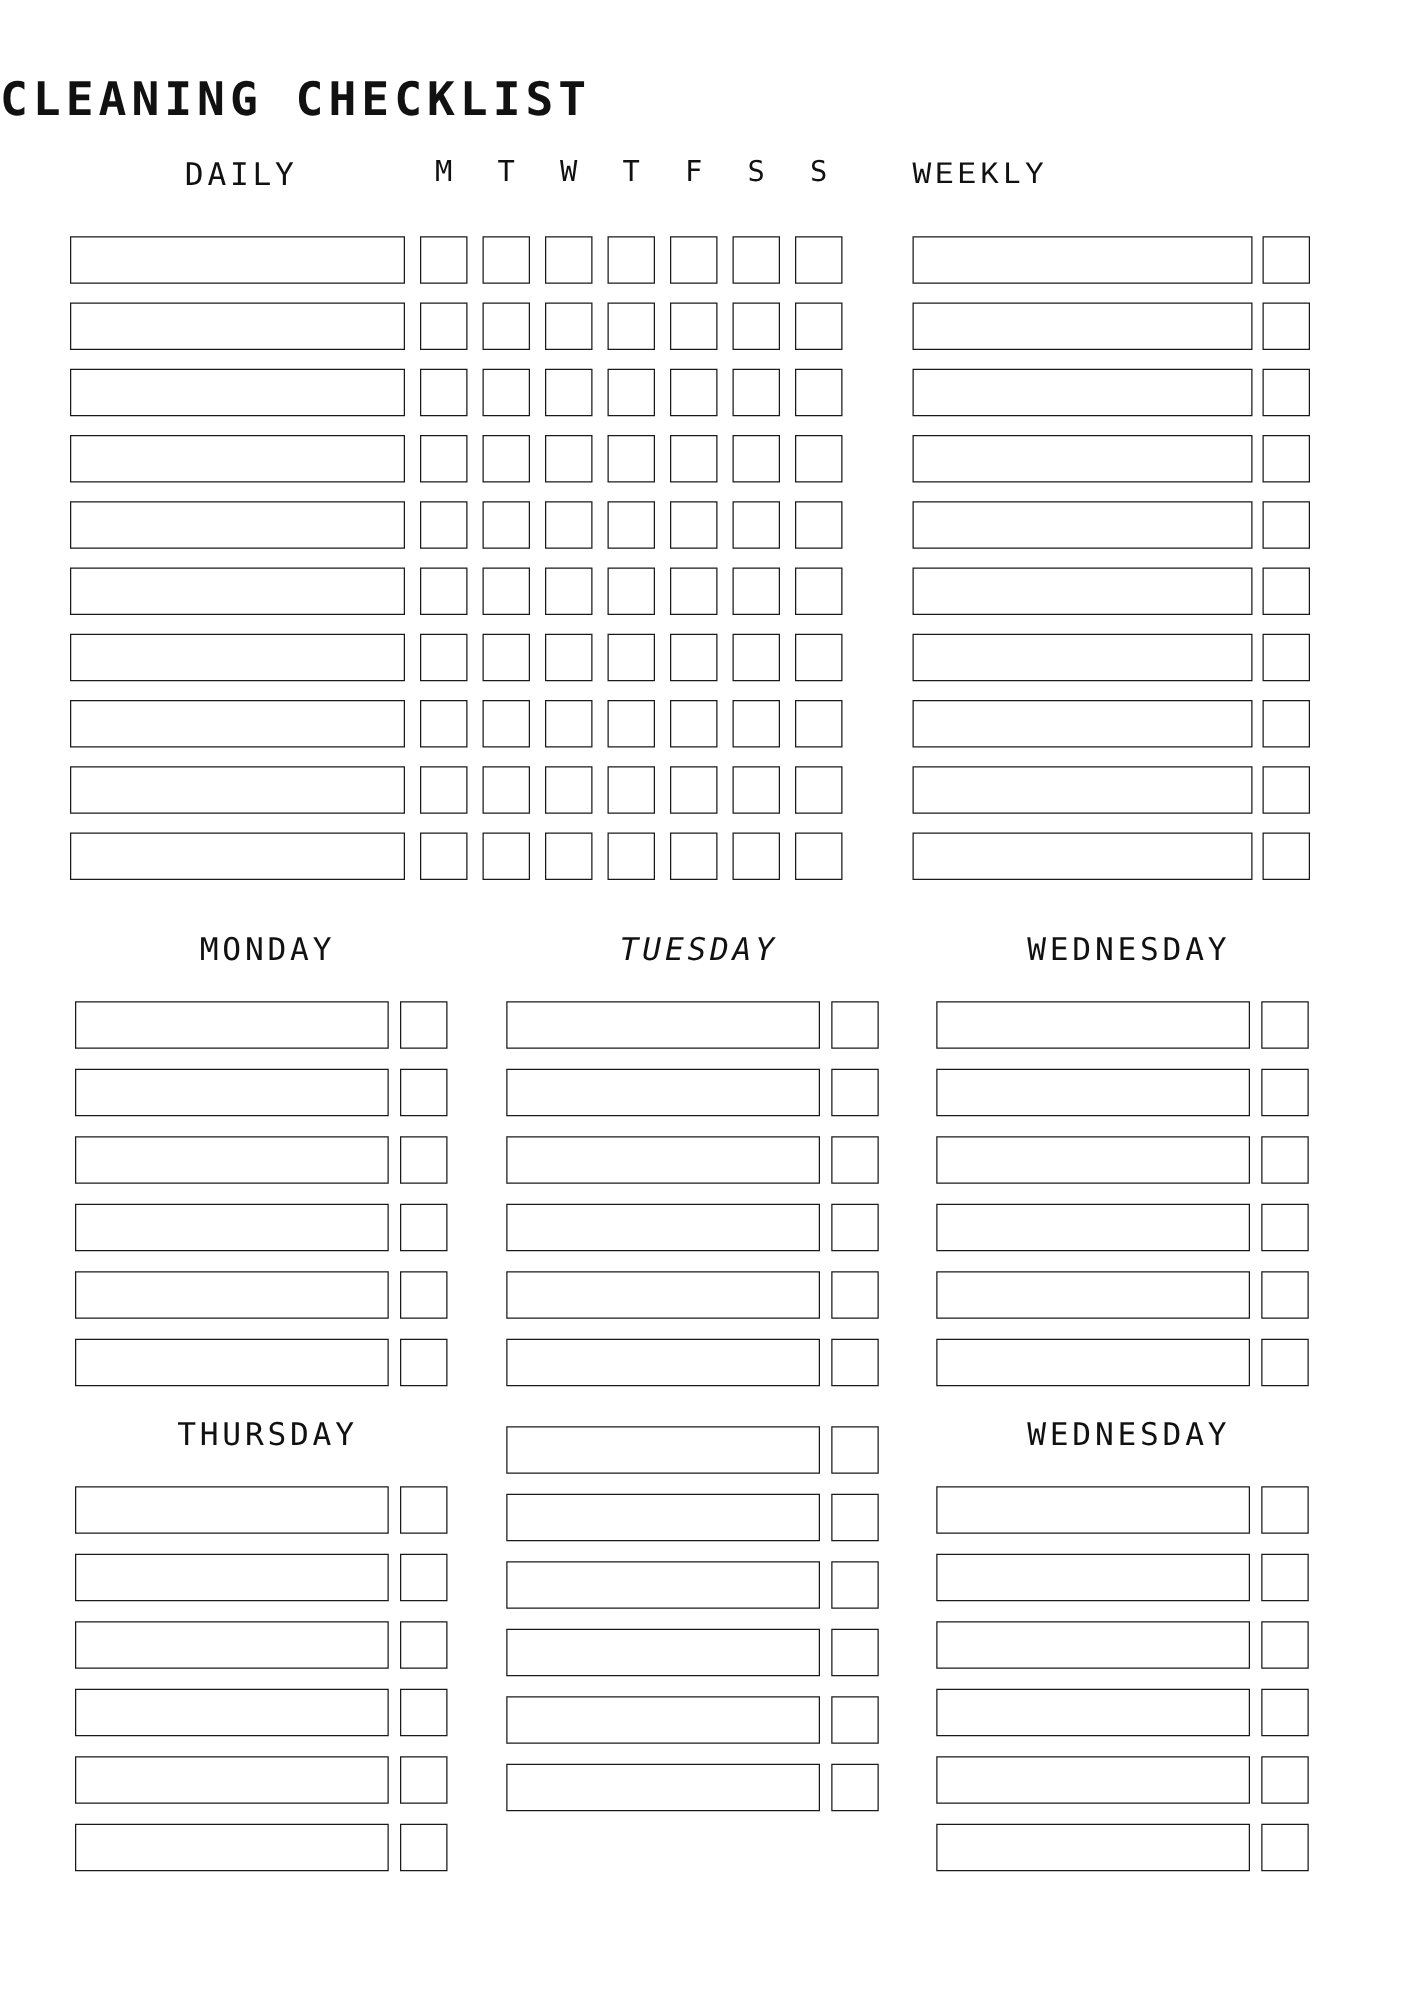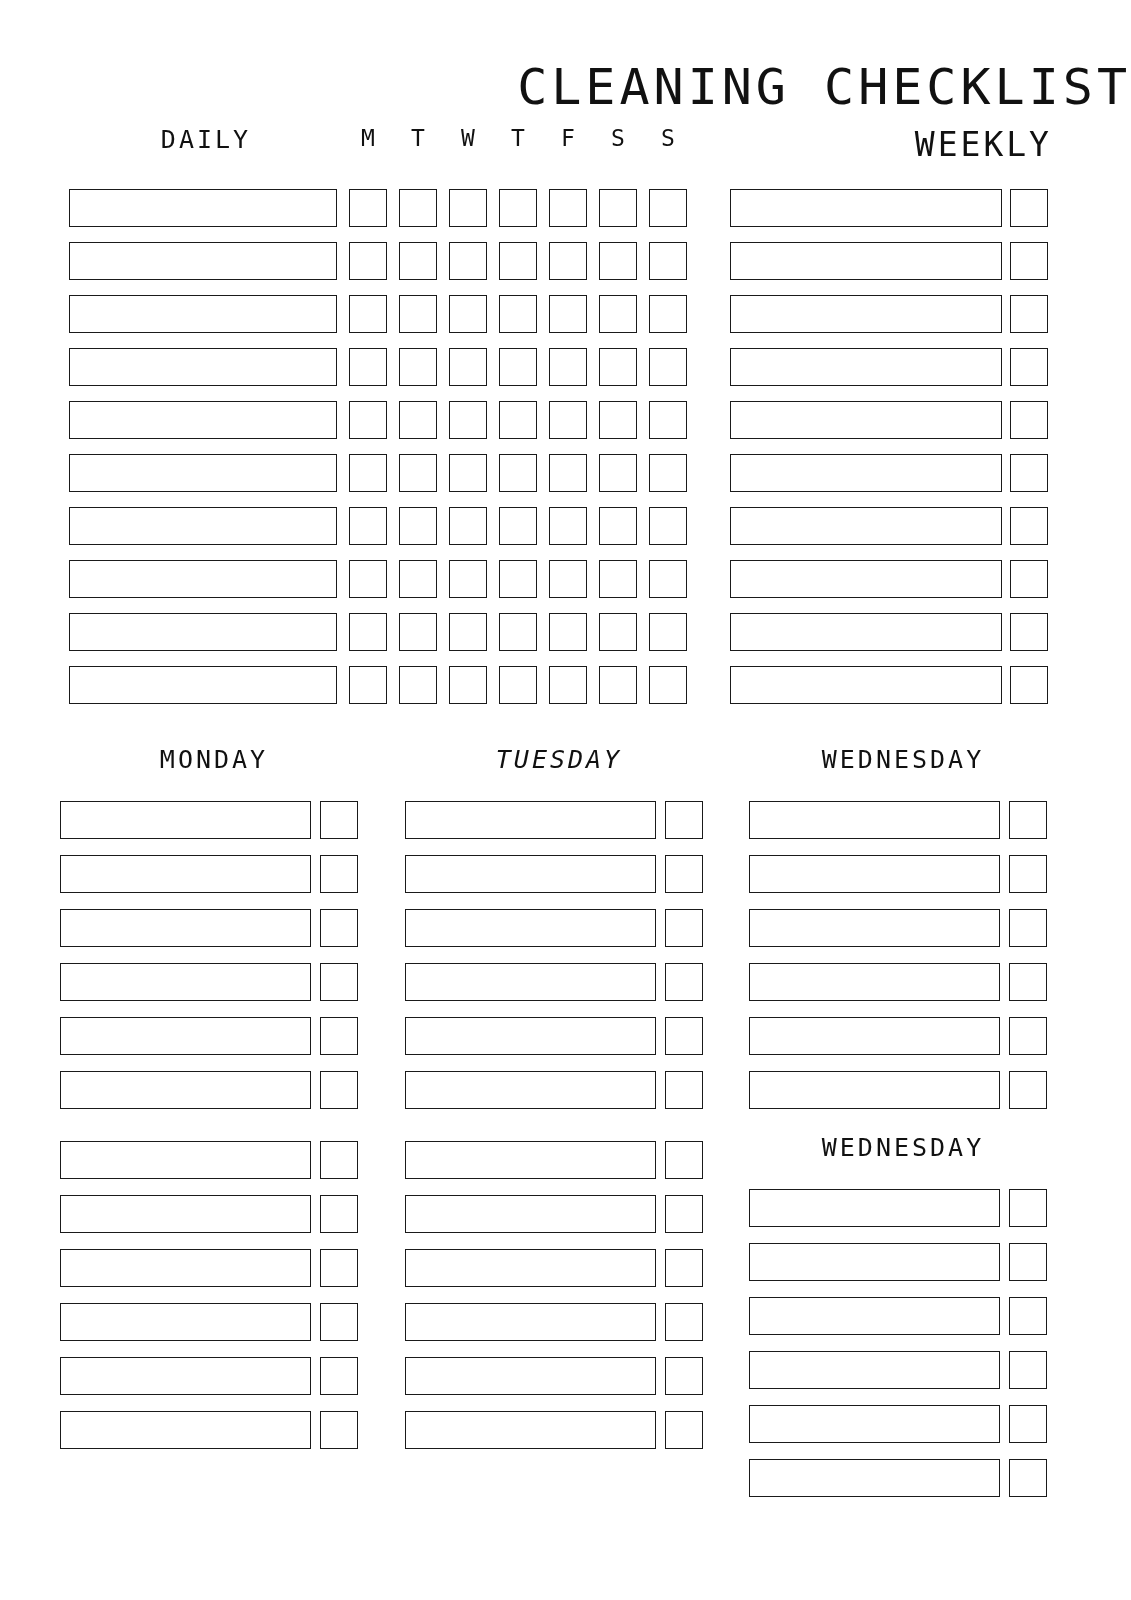--- a/index.html
+++ b/index.html
@@ -18,24 +18,24 @@
 
   .page {
     position: relative;
     width: 1131px;
     height: 1600px;
     box-sizing: border-box;
   }
 
   
   .title {
-    text-align: right;
-    font-size: 50px;
+    text-align: left;
+    font-size: 37px;
     letter-spacing: 4px;
-    font-weight: 400;
+    font-weight: 700;
     margin: 0;
     padding-top: 58px;
     font-family: "DejaVu Sans Mono", monospace;
   }
 
   
   .lbl-box {
     border: 1.6px solid #1a1a1a;
     background: #fff;
     box-sizing: border-box;
@@ -49,21 +49,21 @@
   
   .top-area {
     position: absolute;
     top: 125px;
     left: 0;
     width: 1131px;
   }
 
   .daily-block {
     position: absolute;
-    left: 69px;
+    left: 56px;
     top: 0;
     width: 624px;
   }
   .daily-head-row {
     position: relative;
     height: 42px;
   }
   .daily-title {
     position: absolute;
     left: 0;
@@ -112,24 +112,25 @@
   }
 
   
   .weekly-block {
     position: absolute;
     left: 730px;
     top: 0;
     width: 322px;
   }
   .weekly-title {
-    text-align: right;
-    font-size: 33px;
+    text-align: left;
+    font-size: 25px;
     letter-spacing: 3px;
     height: 42px;
+    font-family: Liberation Mono, monospace;
   }
   .weekly-rows {
     position: absolute;
     top: 56px;
     left: 0;
     width: 322px;
   }
   .weekly-row {
     display: flex;
     align-items: center;
@@ -588,20 +589,21 @@
             </div>
             <div class="day-row">
               <div class="lbl-box"></div>
               <div class="chk-box"></div>
             </div>
           </div>
         </div>
       </div>
       <div class="days-row">
         <div class="day-col c0">
+          <div class="day-title">THURSDAY</div>
           <div class="day-rows">
             <div class="day-row">
               <div class="lbl-box"></div>
               <div class="chk-box"></div>
             </div>
             <div class="day-row">
               <div class="lbl-box"></div>
               <div class="chk-box"></div>
             </div>
             <div class="day-row">

